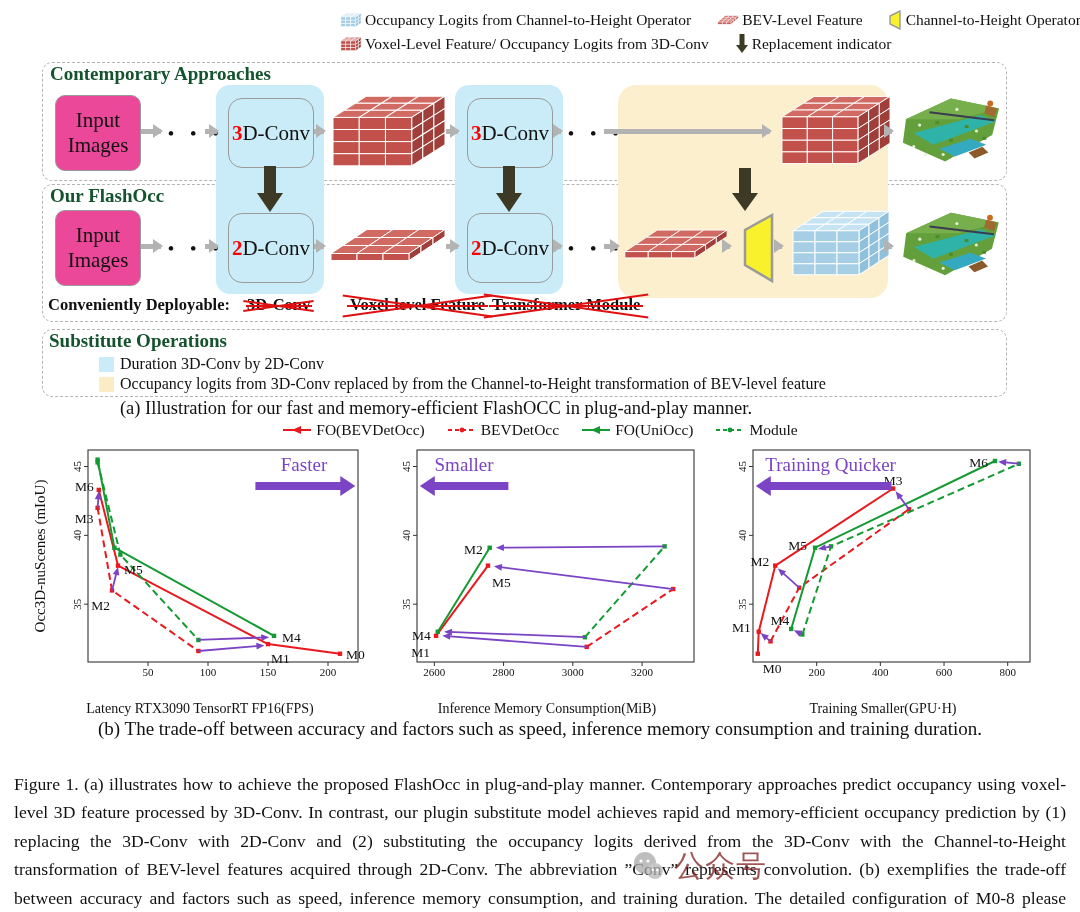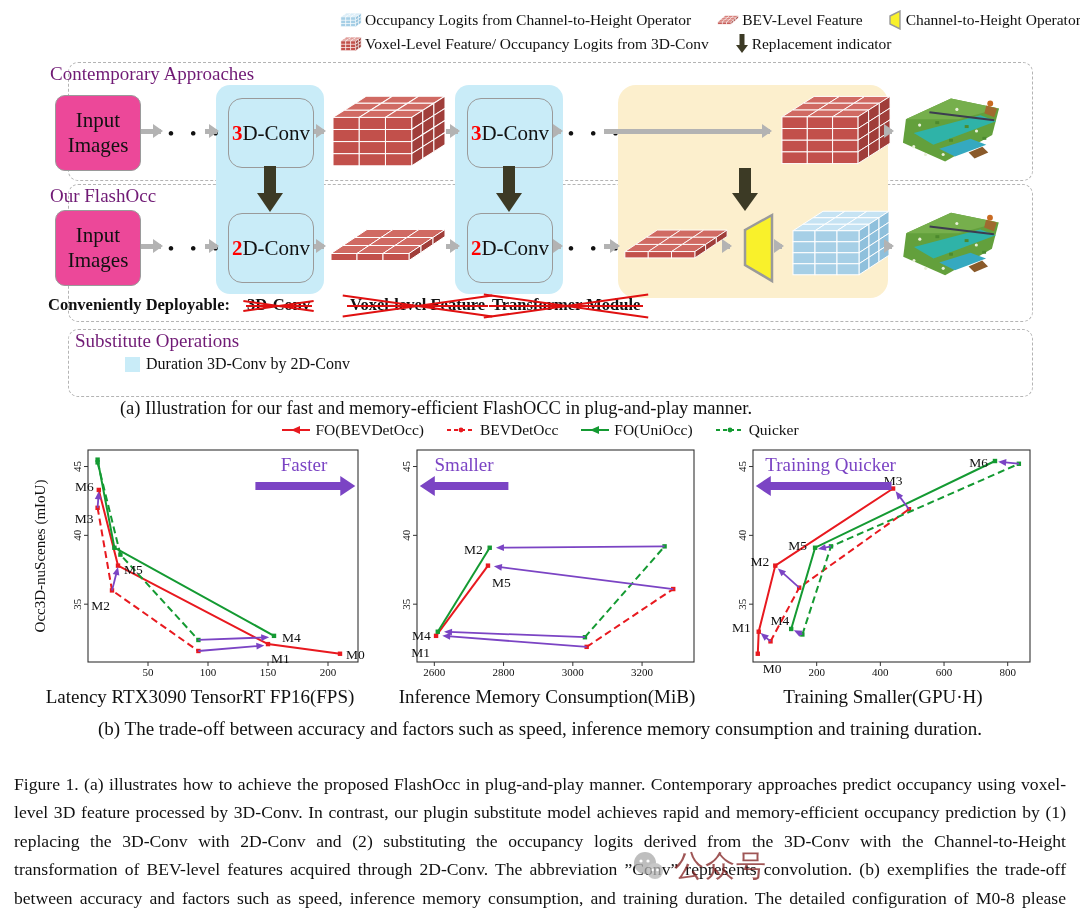--- a/index.html
+++ b/index.html
@@ -5,22 +5,22 @@
   html,body{margin:0;padding:0;}
   body{width:1080px;height:912px;background:#fff;position:relative;overflow:hidden;
        font-family:"Liberation Serif",serif;color:#111;}
   
   #top-legend{position:absolute;top:10px;left:340px;font-size:15.5px;}
   .leg-row{display:flex;align-items:center;gap:26px;margin-bottom:4px;white-space:nowrap;}
   .leg-item{display:flex;align-items:center;gap:3px;}
   .leg-item .ic{display:inline-block;line-height:0;}
   
   #diagram{position:absolute;top:62px;left:0;width:1080px;height:336px;}
-  .dashed-box{position:absolute;border:1.7px dashed #b4b4b4;border-radius:10px;background:transparent;margin-left:26px;}
-  .box-label{position:absolute;font-size:19px;color:#701a75;z-index:4;}
+  .dashed-box{position:absolute;border:1.7px dashed #b4b4b4;border-radius:10px;background:transparent;}
+  .box-label{position:absolute;font-size:19px;color:#14532d;z-index:4;font-weight:bold;}
   .hl{position:absolute;z-index:1;}
   .node{position:absolute;z-index:3;border:1.8px solid #9a9a9a;border-radius:14px;
         display:flex;align-items:center;justify-content:center;font-size:21px;background:transparent;}
   .node.white{background:#ec4899;border-radius:10px;text-align:center;line-height:1.2;font-size:21px;}
   .reddigit{color:#f00;font-weight:bold;}
   .fa{position:absolute;z-index:3;background:#b3b3b3;height:5px;}
   .fa::after{content:'';position:absolute;right:-9px;top:-5px;border:7px solid transparent;border-left:10px solid #b3b3b3;}
   .dots{position:absolute;z-index:3;font-size:17px;font-weight:bold;letter-spacing:6px;color:#111;}
   .darrow{position:absolute;z-index:5;line-height:0;}
   .svgobj{position:absolute;z-index:3;line-height:0;}
@@ -32,21 +32,21 @@
   .crossed .midline{position:absolute;left:-2%;right:-2%;top:52%;height:2px;background:#e01010;}
   #sub-box .row{position:absolute;display:flex;align-items:center;gap:6px;font-size:16px;}
   .swatch{display:inline-block;width:15px;height:15px;}
   
   #caption-a{position:absolute;top:398px;left:0;width:872px;text-align:center;font-size:18.5px;}
   #chart-legend{position:absolute;top:421px;left:0;width:1080px;display:flex;justify-content:center;
                 gap:22px;font-size:15.5px;white-space:nowrap;}
   #chart-legend .cl-item{display:flex;align-items:center;gap:4px;}
   #charts{position:absolute;top:444px;left:32px;display:flex;gap:22px;}
   .chart-block{display:flex;flex-direction:column;align-items:center;}
-  .xlabel{font-size:19px;margin-top:2px;}
+  .xlabel{font-size:14px;margin-top:17px;}
   #caption-b{position:absolute;top:706px;left:0;width:1080px;text-align:center;font-size:19px;margin-top:12px;}
   #fig-caption{position:absolute;top:752px;left:14px;width:1052px;font-size:17.6px;line-height:1.62;text-align:justify;}
   #watermark{position:absolute;top:846px;left:632px;display:flex;align-items:center;gap:8px;
              color:#7f1d1d;opacity:.75;z-index:9;font-family:"Liberation Sans",sans-serif;
              font-size:30px;letter-spacing:1px;white-space:nowrap;}
   svg text{font-family:"Liberation Serif",serif;}
 </style>
 </head>
 <body>
 
@@ -143,20 +143,24 @@
 </div>
 
 <div id="diagram">
   <div class="dashed-box" style="left:42px;top:0;width:963px;height:117px;"></div>
   <div class="dashed-box" style="left:42px;top:122px;width:963px;height:136px;"></div>
   <div class="dashed-box" id="sub-box" style="left:42px;top:267px;width:963px;height:66px;">
     <div class="box-label" style="left:6px;top:0;">Substitute Operations</div>
     <div class="row" style="left:56px;top:25px;">
       <span class="swatch" style="background: rgb(201, 236, 248);"></span>
       <span>Duration 3D-Conv by 2D-Conv</span>
+    </div>
+    <div class="row" style="left:56px;top:45px;">
+      <span class="swatch" style="background: rgb(252, 236, 198);"></span>
+      <span>Occupancy logits from 3D-Conv replaced by from the Channel-to-Height transformation of BEV-level feature</span>
     </div>
   </div>
 
   <div class="hl" style="left:216px;top:23px;width:108px;height:209px;border-radius:14px;background:#c9ecf8;"></div>
   <div class="hl" style="left:455px;top:23px;width:108px;height:209px;border-radius:14px;background:#c9ecf8;"></div>
   <div class="hl" style="left:618px;top:23px;width:270px;height:213px;border-radius:18px;background:#fcefcd;"></div>
 
   <div class="box-label" style="left:50px;top:1px;">Contemporary Approaches</div>
   <div class="box-label" style="left:50px;top:123px;">Our FlashOcc</div>
 
@@ -425,21 +429,21 @@
         <line x1="1" y1="6" x2="29" y2="6" stroke="#149a32" stroke-width="2" stroke-dasharray="none"></line>
         <polygon points="10,6 19,2 19,10" fill="#149a32"></polygon>
       </svg>
       <span>FO(UniOcc)</span>
     </span>
     <span class="cl-item">
       <svg width="30" height="12" viewBox="0 0 30 12">
         <line x1="1" y1="6" x2="29" y2="6" stroke="#149a32" stroke-width="2" stroke-dasharray="4 3"></line>
         <circle cx="15" cy="6" r="2.4" fill="#149a32"></circle>
       </svg>
-      <span>Quicker</span>
+      <span>Module</span>
     </span>
   </div>
 
 <div id="charts">
   <div class="chart-block">
     <svg id="c0" width="336" height="240">
         <rect x="56" y="6" width="270" height="212" fill="none" stroke="#333" stroke-width="1.1"></rect>
         <line x1="116" y1="218" x2="116" y2="222" stroke="#333"></line>
         <text x="116" y="232" text-anchor="middle" font-size="11" fill="#111">50</text>
         <line x1="176" y1="218" x2="176" y2="222" stroke="#333"></line>

